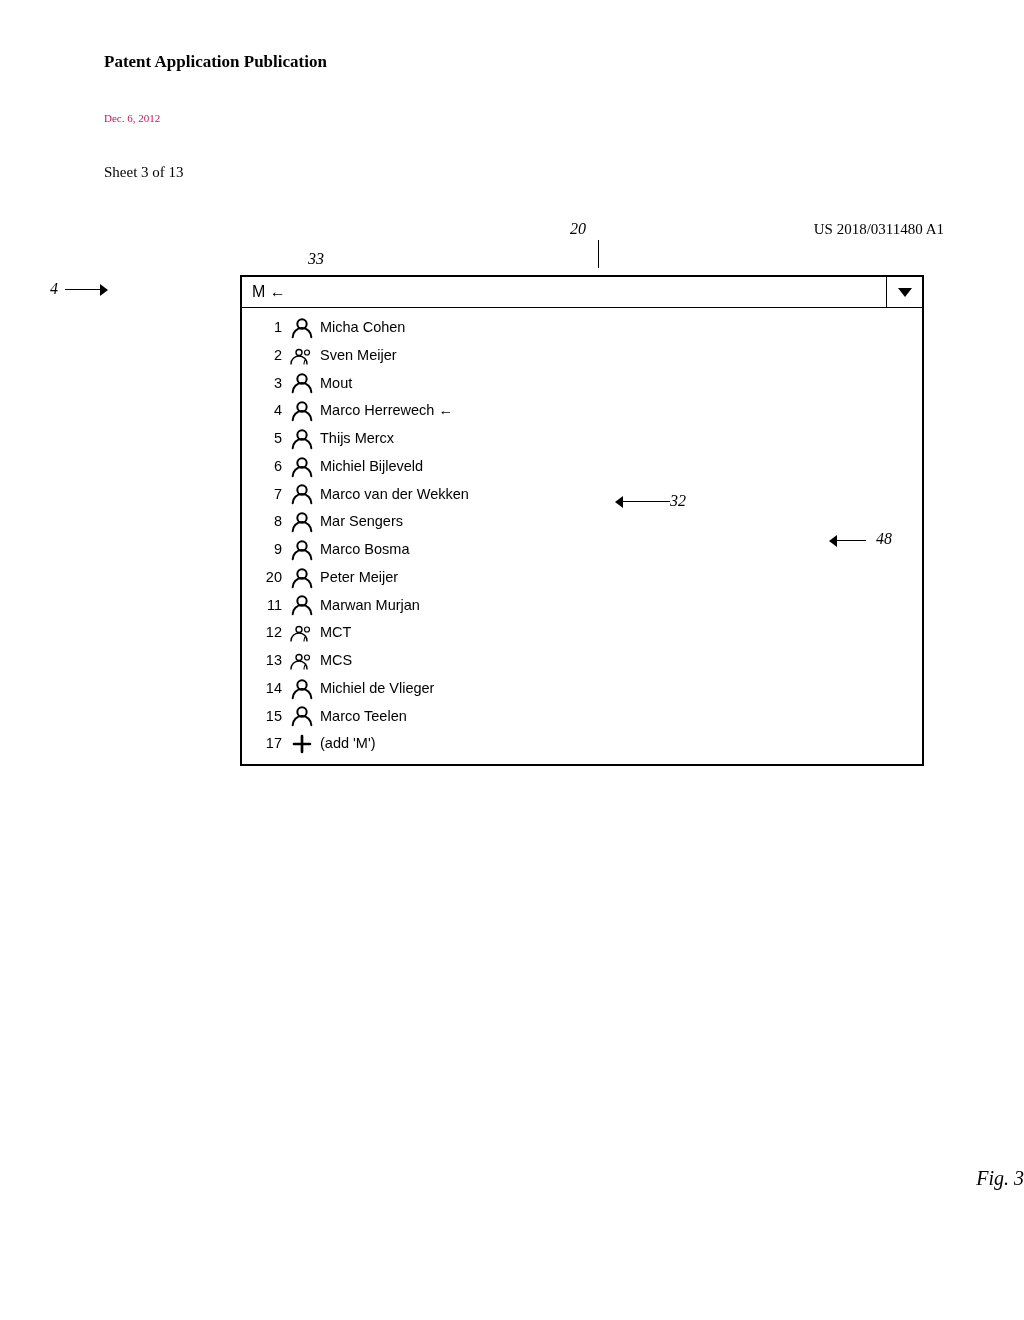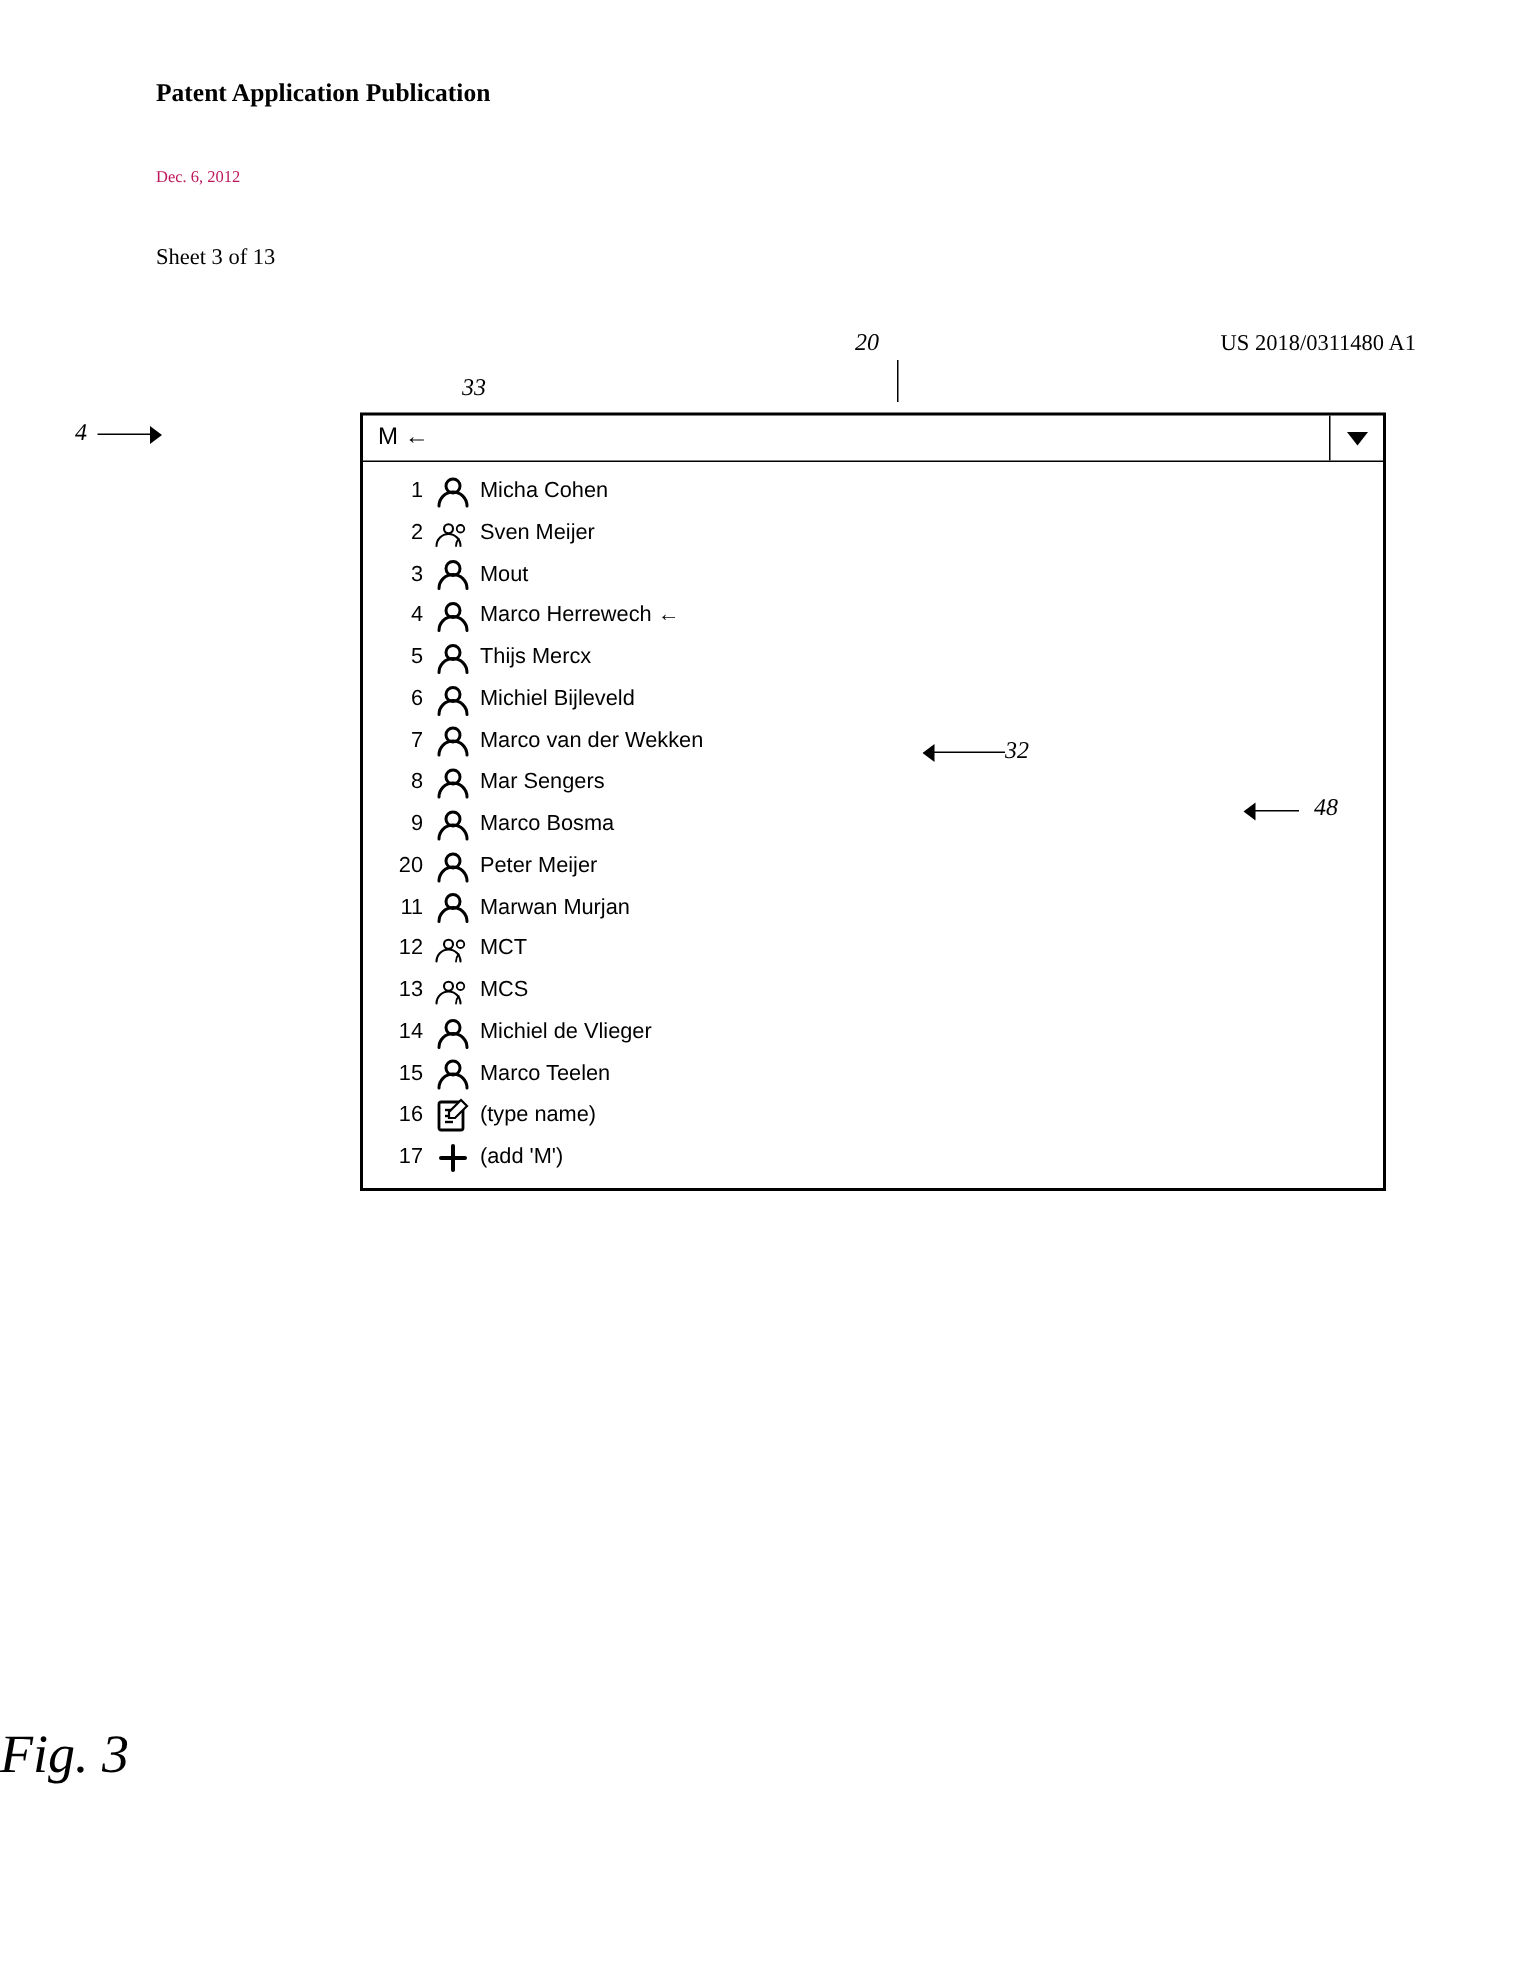--- a/index.html
+++ b/index.html
@@ -250,22 +250,22 @@
       border-bottom: 6px solid transparent;
       border-right: 8px solid #000;
     }
 
     
     .fig-caption {
       position: absolute;
       bottom: 130px;
       left: 0;
       right: 0;
-      text-align: left;
-      font-size: 36px;
+      text-align: right;
+      font-size: 20px;
       font-style: italic;
       color: #000;
       font-family: Times New Roman, serif;
     }
   </style>
 </head>
 <body>
 
 <div class="header">
   <span class="header-publication">Patent Application Publication</span>
@@ -442,33 +442,20 @@
           <span class="item-num">15</span>
           <span class="item-icon">
             <svg viewBox="0 0 18 18" fill="none" xmlns="http://www.w3.org/2000/svg">
       <circle cx="9" cy="6" r="3.5" stroke="#000" stroke-width="1.5" fill="none"></circle>
       <path d="M2 16c0-3.866 3.134-7 7-7s7 3.134 7 7" stroke="#000" stroke-width="1.5" fill="none" stroke-linecap="round"></path>
     </svg>
           </span>
           <span class="item-label">Marco Teelen</span>
         </div>
         <div class="list-item">
-          <span class="item-num">16</span>
-          <span class="item-icon">
-            <svg viewBox="0 0 18 18" fill="none" xmlns="http://www.w3.org/2000/svg">
-      <rect x="2" y="2" width="12" height="14" rx="1" stroke="#000" stroke-width="1.4" fill="none"></rect>
-      <line x1="5" y1="6" x2="11" y2="6" stroke="#000" stroke-width="1.2"></line>
-      <line x1="5" y1="9" x2="11" y2="9" stroke="#000" stroke-width="1.2"></line>
-      <line x1="5" y1="12" x2="9" y2="12" stroke="#000" stroke-width="1.2"></line>
-      <path d="M13 1 L16 4 L10 10 L7 10 L7 7 Z" stroke="#000" stroke-width="1.1" fill="white"></path>
-    </svg>
-          </span>
-          <span class="item-label">(type name)</span>
-        </div>
-        <div class="list-item">
           <span class="item-num">17</span>
           <span class="item-icon">
             <svg viewBox="0 0 18 18" fill="none" xmlns="http://www.w3.org/2000/svg">
       <line x1="9" y1="3" x2="9" y2="15" stroke="#000" stroke-width="2" stroke-linecap="round"></line>
       <line x1="3" y1="9" x2="15" y2="9" stroke="#000" stroke-width="2" stroke-linecap="round"></line>
     </svg>
           </span>
           <span class="item-label">(add 'M')</span>
         </div>
       </div>

